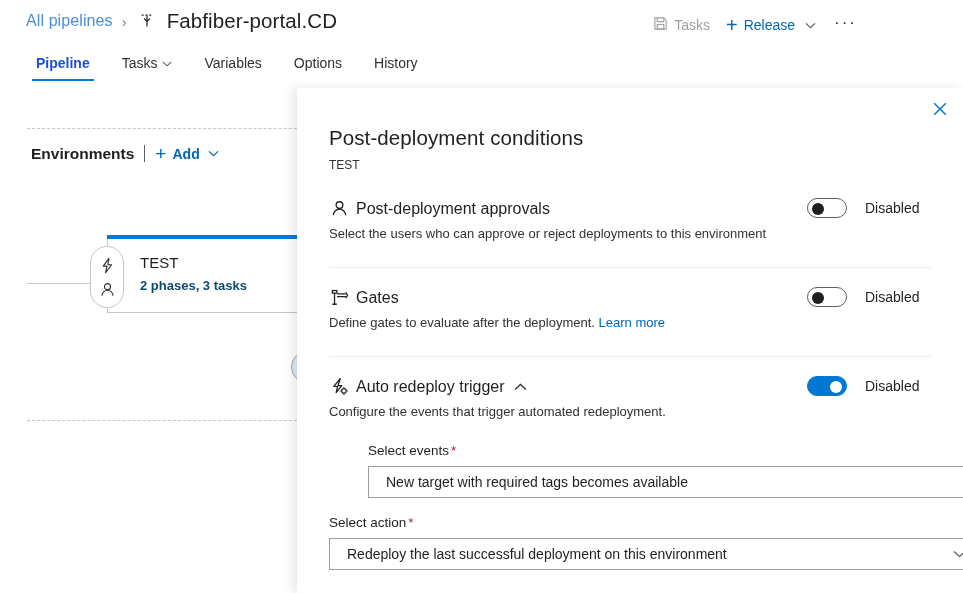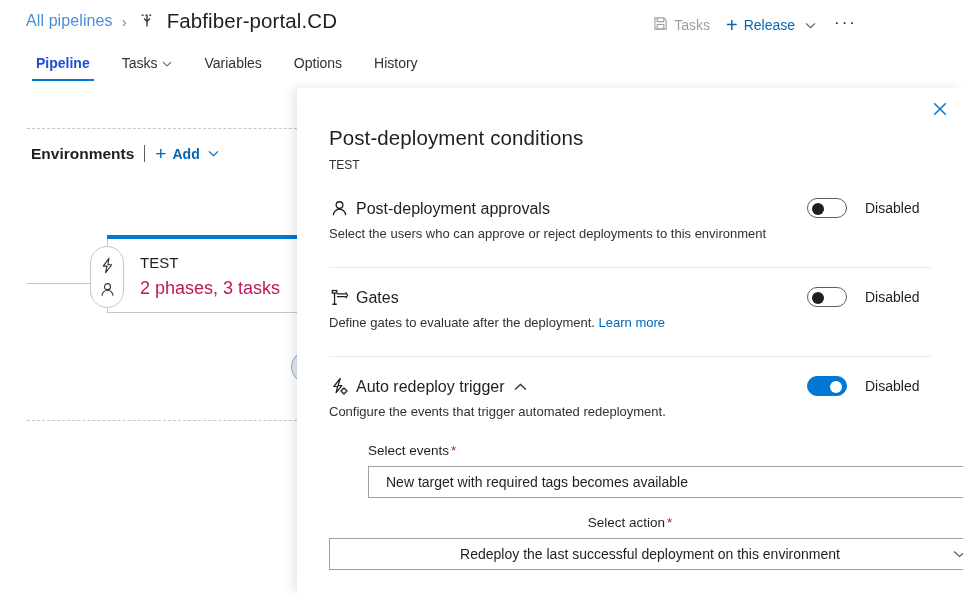--- a/index.html
+++ b/index.html
@@ -46,21 +46,21 @@
   .env-add { display: flex; align-items: center; gap: 6px; color: #0067b8; font-size: 14px; font-weight: bold; cursor: pointer; }
   .env-add .plus { font-size: 19px; font-weight: 300; line-height: 1; }
   .env-add .chev { font-size: 10px; font-weight: normal; color: #0067b8; margin-left: 2px; }
 
   .conn-line { position: absolute; left: 0; top: 195px; width: 80px; border-top: 1px solid #c8c6c4; }
 
   .env-card { position: absolute; left: 80px; top: 147px; width: 200px; height: 78px;
               background: #fff; border: 1px solid #c8c6c4; }
   .env-card-top { position: absolute; left: -1px; top: -1px; width: 200px; height: 4px; background: #0078d4; }
   .env-card-name { position: absolute; left: 32px; top: 18px; font-size: 15px; color: #201f1e; }
-  .env-card-sub { position: absolute; left: 32px; top: 42px; font-size: 18px; color: #be185d; cursor: pointer; }
+  .env-card-sub { position: absolute; left: 32px; top: 42px; font-size: 13px; color: #0c4a6e; cursor: pointer; font-weight: bold; }
 
   .env-pill { position: absolute; left: 63px; top: 158px; width: 34px; height: 62px; background: #fff;
               border: 1px solid #c8c6c4; border-radius: 17px; display: flex; flex-direction: column;
               align-items: center; justify-content: center; gap: 6px; z-index: 3; }
   .env-pill .pi { width: 18px; height: 18px; color: #323130; cursor: pointer; display: flex; align-items: center; justify-content: center; }
 
   .env-post { position: absolute; left: 264px; top: 263px; width: 32px; height: 32px; border-radius: 50%;
               background: #deecf9; border: 1px solid #a6a6a6; display: flex; align-items: center;
               justify-content: center; z-index: 3; cursor: pointer; color: #323130; }
 
@@ -299,21 +299,21 @@
       <div class="dropdown">
         <span class="val">New target with required tags becomes available</span>
         <span class="dchev">
           <svg width="13" height="8" viewBox="0 0 13 8" fill="none" stroke="#605e5c" stroke-width="1.2">
               <path d="M1 1.5 L6.5 6.5 L12 1.5"></path>
             </svg>
         </span>
       </div>
     </div>
 
-    <div class="section" style="top:427px;text-align:center;">
+    <div class="section" style="top:427px;">
       <div class="field-label">
         <span>Select action</span><span class="req">*</span>
       </div>
       <div class="dropdown">
         <span class="val">Redeploy the last successful deployment on this environment</span>
         <span class="dchev">
           <svg width="13" height="8" viewBox="0 0 13 8" fill="none" stroke="#605e5c" stroke-width="1.2">
               <path d="M1 1.5 L6.5 6.5 L12 1.5"></path>
             </svg>
         </span>

